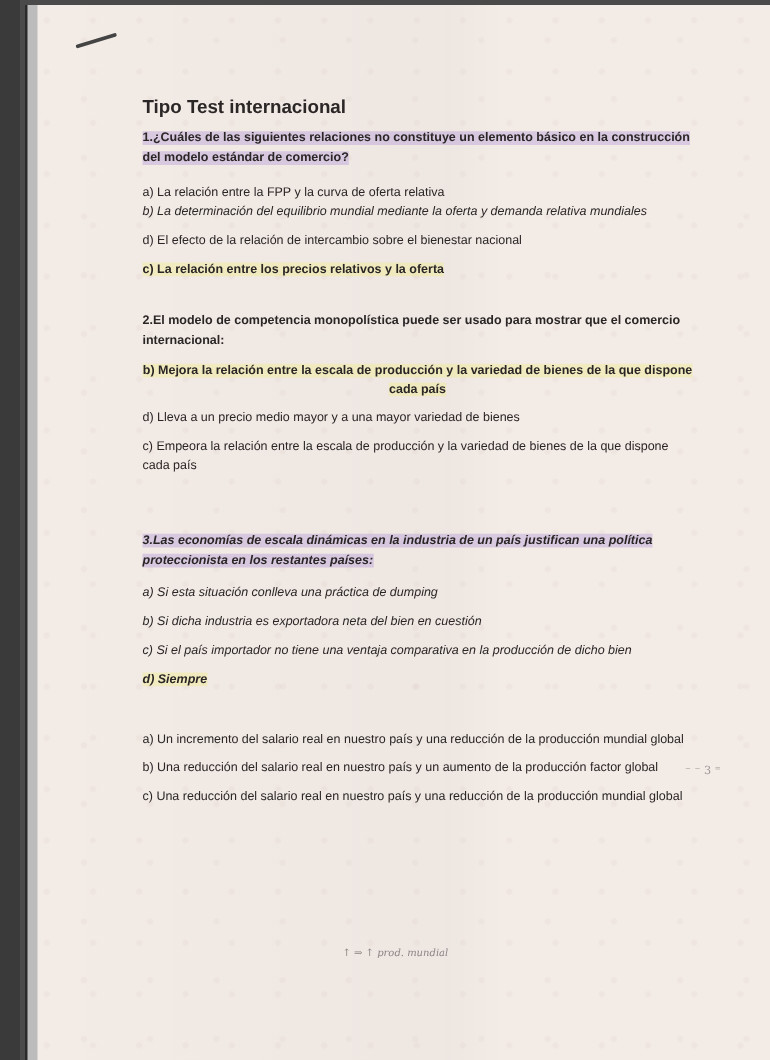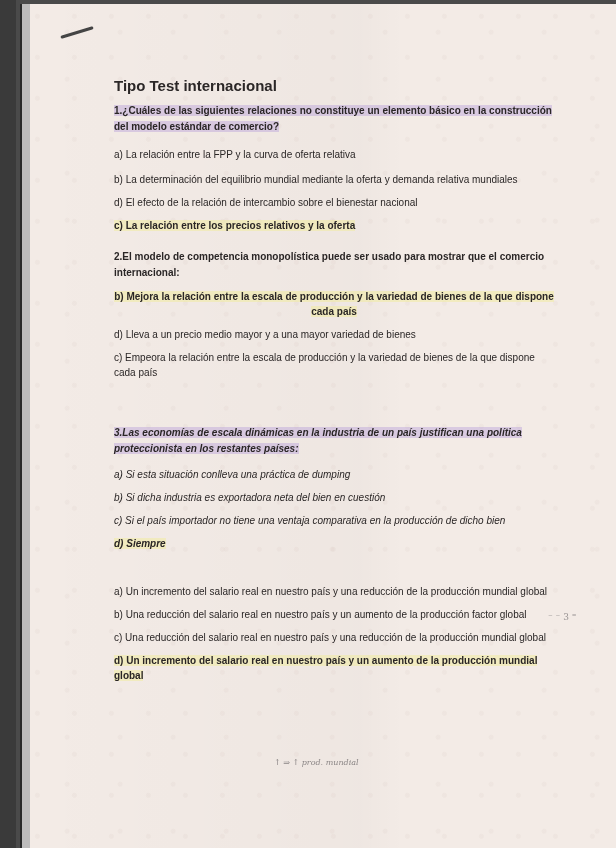--- a/index.html
+++ b/index.html
@@ -78,21 +78,21 @@
   <div class="paper"></div>
   <div class="pen-mark"></div>
 
   <div class="content">
     <h1>Tipo Test internacional</h1>
   </div>
 
   <div class="content" style="top:103px;">
     <p class="question"><span class="hl-purple">1.¿Cuáles de las siguientes relaciones no constituye un elemento básico en la construcción del modelo estándar de comercio?</span></p>
     <p class="option" style="margin-top:12px;">a) La relación entre la FPP y la curva de oferta relativa</p>
-    <p class="option" style="margin-top:10px;">b) La determinación del equilibrio mundial mediante la oferta y demanda relativa mundiales</p>
+    <p class="option" style="margin-top:0;font-style:italic;">b) La determinación del equilibrio mundial mediante la oferta y demanda relativa mundiales</p>
     <p class="option" style="margin-top:8px;">d) El efecto de la relación de intercambio sobre el bienestar nacional</p>
     <p class="option correct" style="margin-top:8px;"><span class="hl-yellow">c) La relación entre los precios relativos y la oferta</span></p>
   </div>
 
   <div class="content" style="top:249px;">
     <p class="question">2.El modelo de competencia monopolística puede ser usado para mostrar que el comercio internacional:</p>
     <p class="option correct" style="margin-top:8px;text-align:center;"><span class="hl-yellow">b) Mejora la relación entre la escala de producción y la variedad de bienes de la que dispone cada país</span></p>
     <p class="option" style="margin-top:8px;">d) Lleva a un precio medio mayor y a una mayor variedad de bienes</p>
     <p class="option" style="margin-top:8px;">c) Empeora la relación entre la escala de producción y la variedad de bienes de la que dispone cada país</p>
   </div>
@@ -102,18 +102,17 @@
     <p class="option" style="margin-top:10px;">a) Si esta situación conlleva una práctica de dumping</p>
     <p class="option" style="margin-top:8px;">b) Si dicha industria es exportadora neta del bien en cuestión</p>
     <p class="option" style="margin-top:8px;">c) Si el país importador no tiene una ventaja comparativa en la producción de dicho bien</p>
     <p class="option correct" style="margin-top:8px;"><span class="hl-yellow">d) Siempre</span></p>
   </div>
 
   <div class="content" style="top:574px; width:440px;">
     <p class="option" style="margin-top:10px;">a) Un incremento del salario real en nuestro país y una reducción de la producción mundial global</p>
     <p class="option" style="margin-top:8px;">b) Una reducción del salario real en nuestro país y un aumento de la producción factor global</p>
     <p class="option" style="margin-top:8px;">c) Una reducción del salario real en nuestro país y una reducción de la producción mundial global</p>
-    <p class="option correct" style="margin-top:8px;"><span class="hl-yellow">d) Un incremento del salario real en nuestro país y un aumento de la producción mundial global</span></p>
   </div>
 
   <div class="handwritten" style="left:258px; top:758px;">↑ ⇒ ↑ prod. mundial</div>
   <div class="margin-note" style="left:532px; top:612px;">⁻ ⁻ 3 ⁼</div>
 </div>
 
 </body></html>

